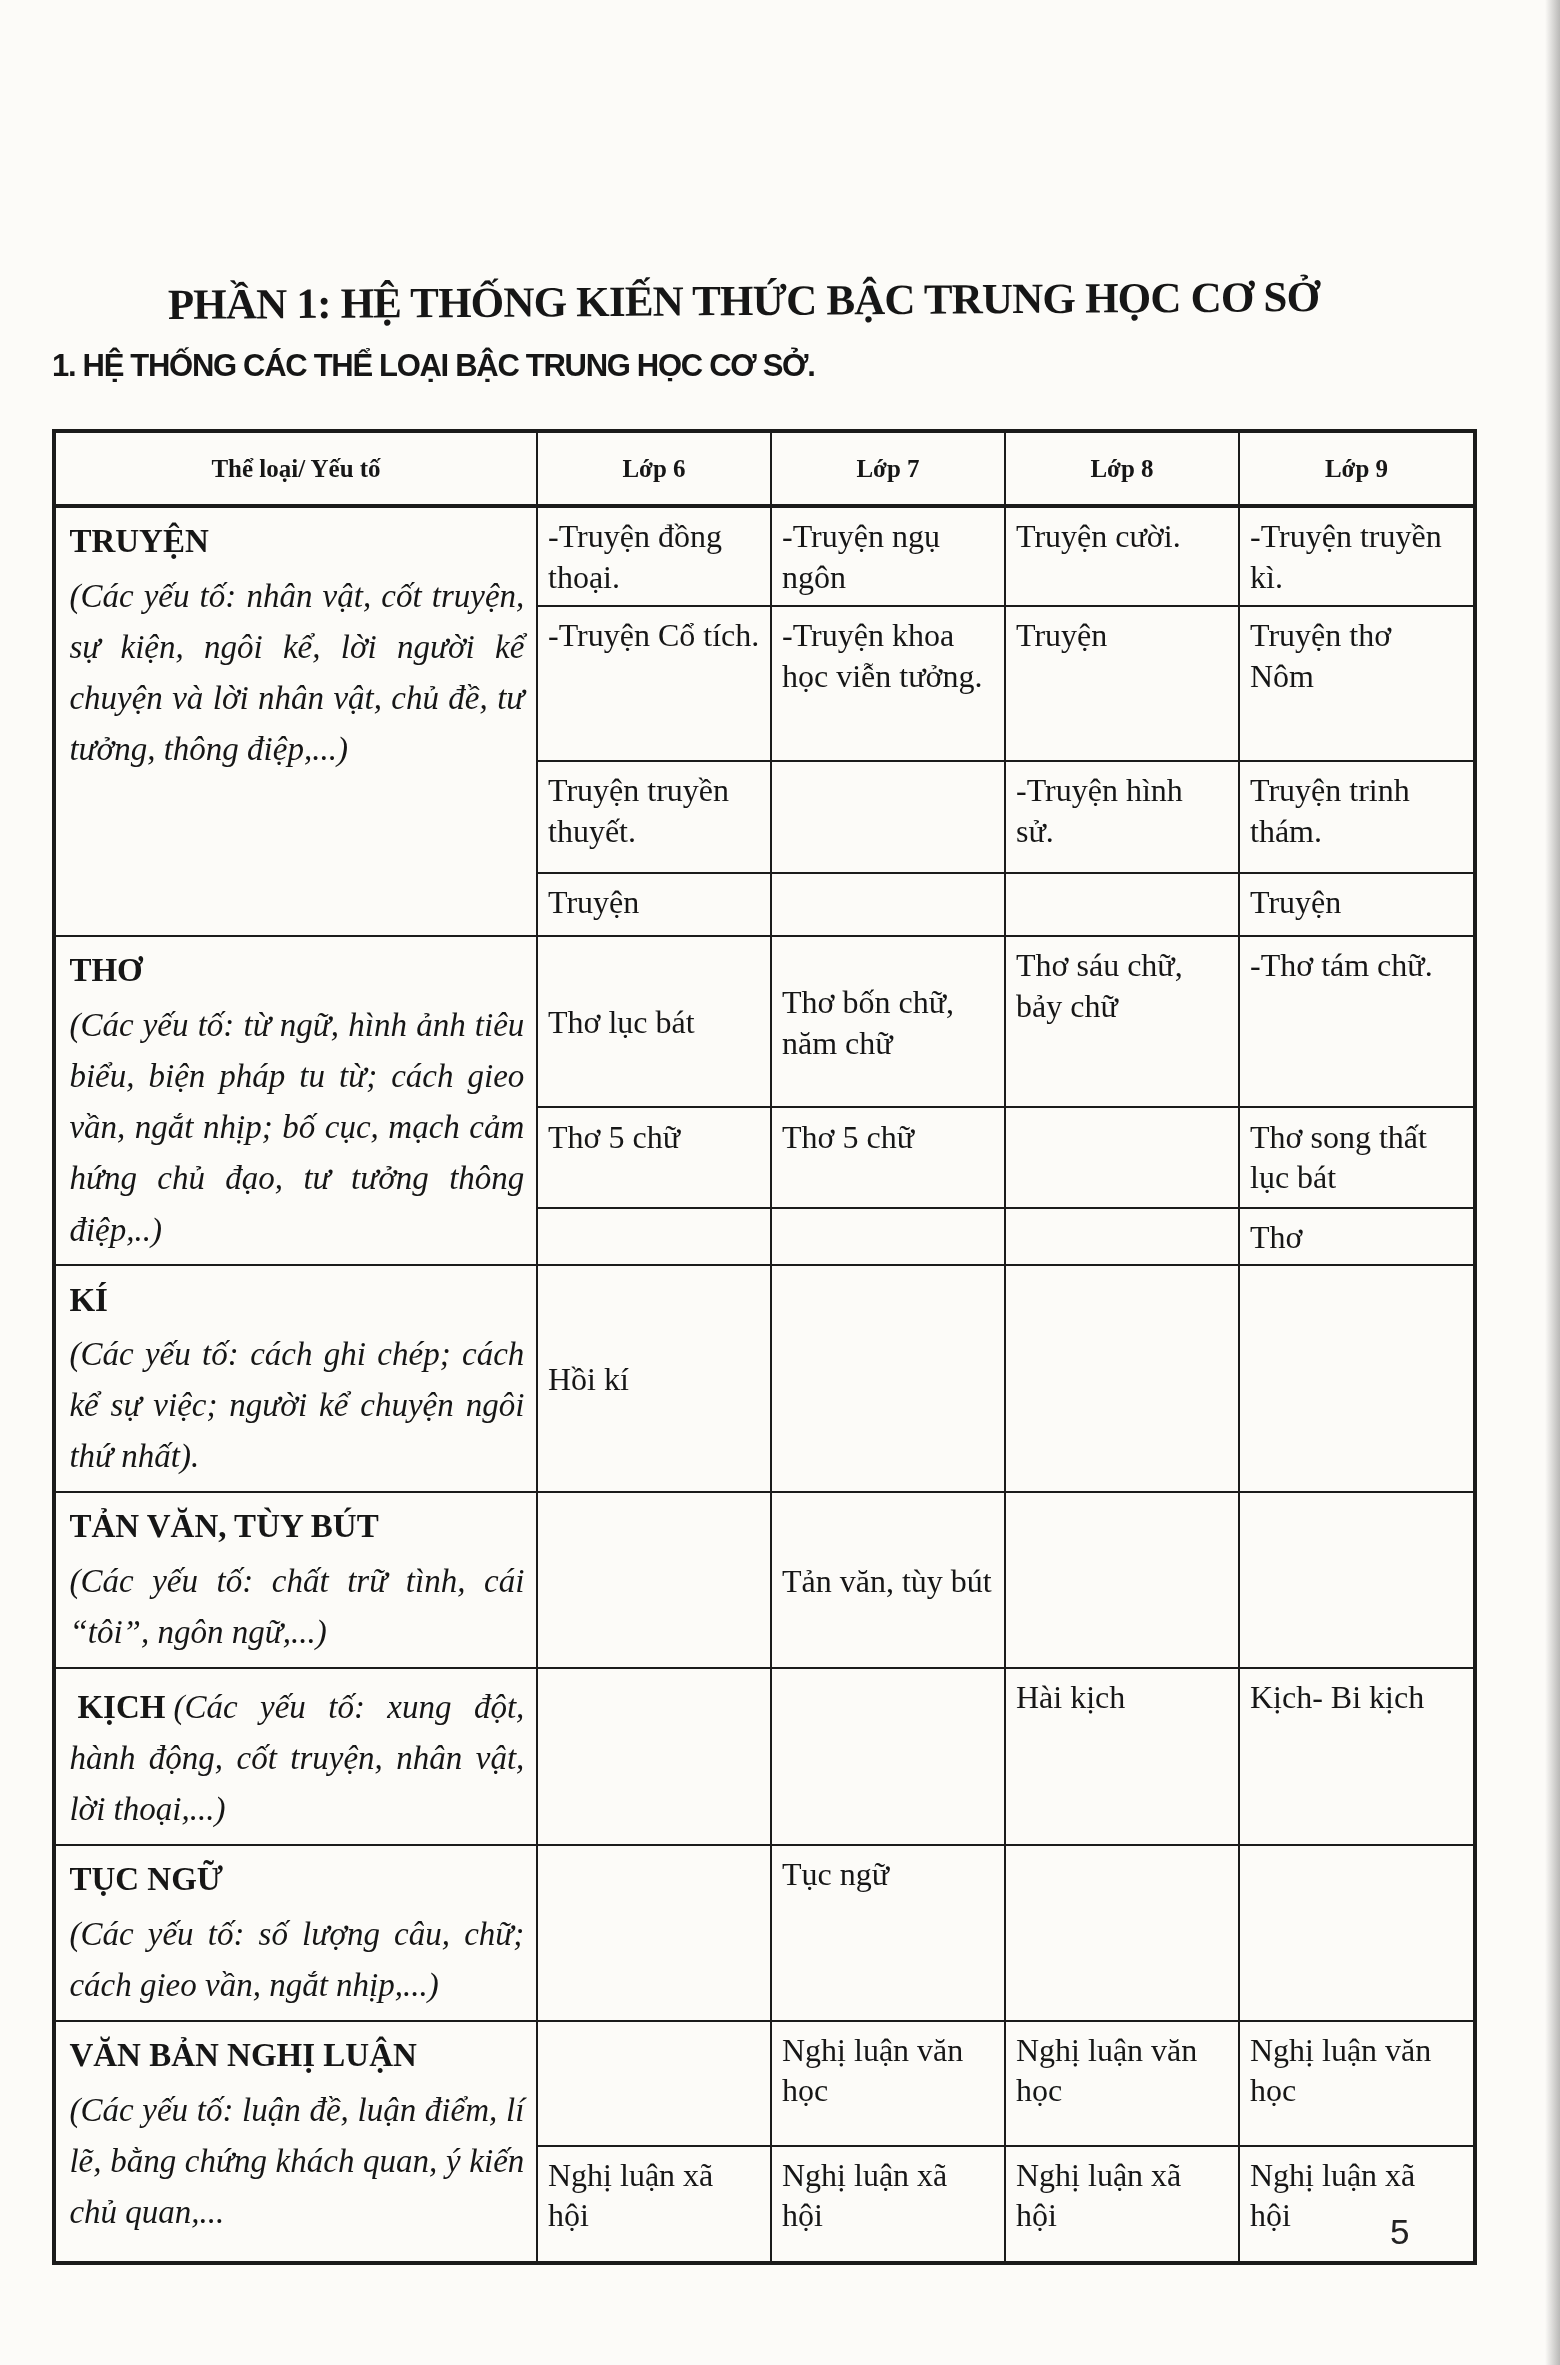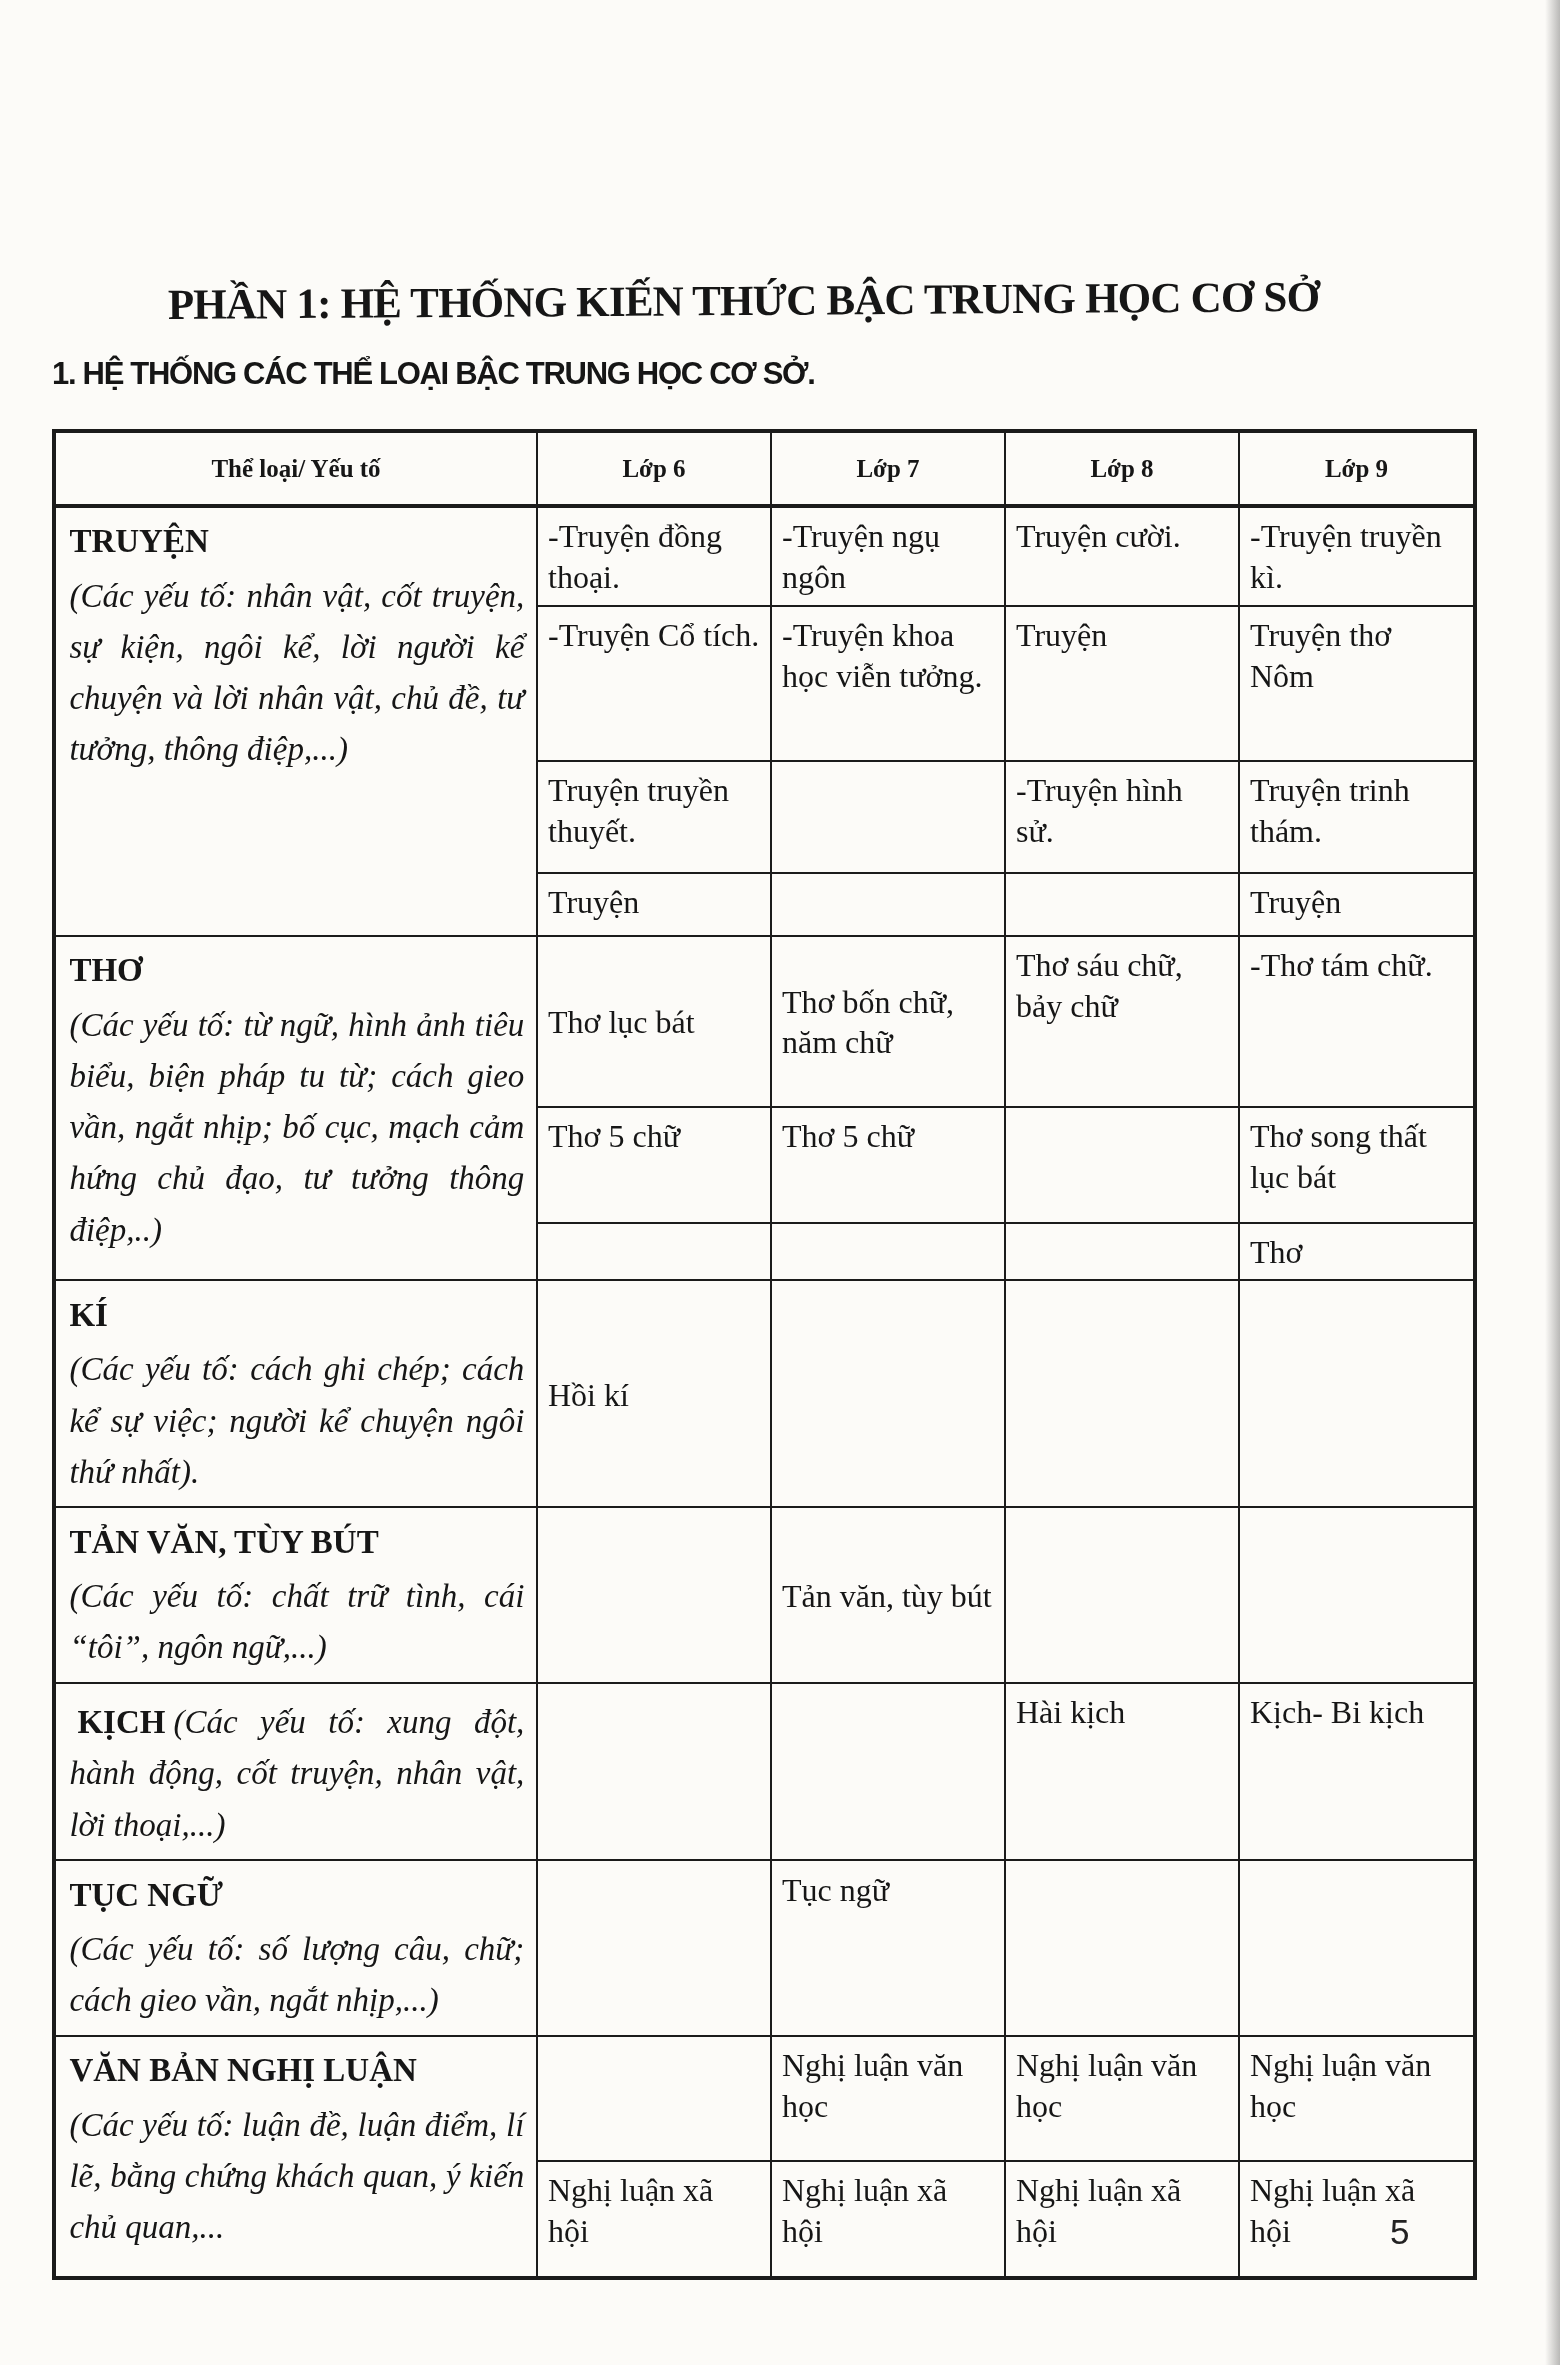--- a/index.html
+++ b/index.html
@@ -15,21 +15,21 @@
     position:absolute;right:0;top:0;width:15px;height:2366px;
     background:linear-gradient(to right,rgba(0,0,0,0),rgba(60,60,60,.35));
   }
   .page-title{
     position:absolute;top:247px;left:0;width:1487px;
     text-align:center;
     font-size:43px;font-weight:bold;letter-spacing:-0.8px;
     transform:rotate(-0.4deg);
   }
   .section-subtitle{
-    position:absolute;top:356px;left:52px;
+    position:absolute;top:348px;left:52px;
     font-family:"Liberation Sans",sans-serif;
     font-size:31px;font-weight:bold;letter-spacing:-1.3px;
   }
   table.genres{
     position:absolute;top:429px;left:52px;
     width:1420px;
     border-collapse:collapse;table-layout:fixed;
     border:4.2px solid #1b1b1b;
   }
   th,td{border:2.5px solid #1b1b1b;}
@@ -116,21 +116,21 @@
     <tr style="height:171px">
       <td class="genre" rowspan="3">
         <span class="g-title">THƠ</span>
         <span class="g-desc">(Các yếu tố: từ ngữ, hình ảnh tiêu biểu, biện pháp tu từ; cách gieo vần, ngắt nhịp; bố cục, mạch cảm hứng chủ đạo, tư tưởng thông điệp,..)</span>
       </td>
       <td class="vm">Thơ lục bát</td>
       <td class="vm">Thơ bốn chữ, năm chữ</td>
       <td>Thơ sáu chữ, bảy chữ</td>
       <td>-Thơ tám chữ.</td>
     </tr>
-    <tr style="height:116px">
+    <tr style="height:100px">
       <td>Thơ 5 chữ</td>
       <td>Thơ 5 chữ</td>
       <td></td>
       <td>Thơ song thất lục bát</td>
     </tr>
     <tr style="height:50px">
       <td></td>
       <td></td>
       <td></td>
       <td>Thơ</td>

